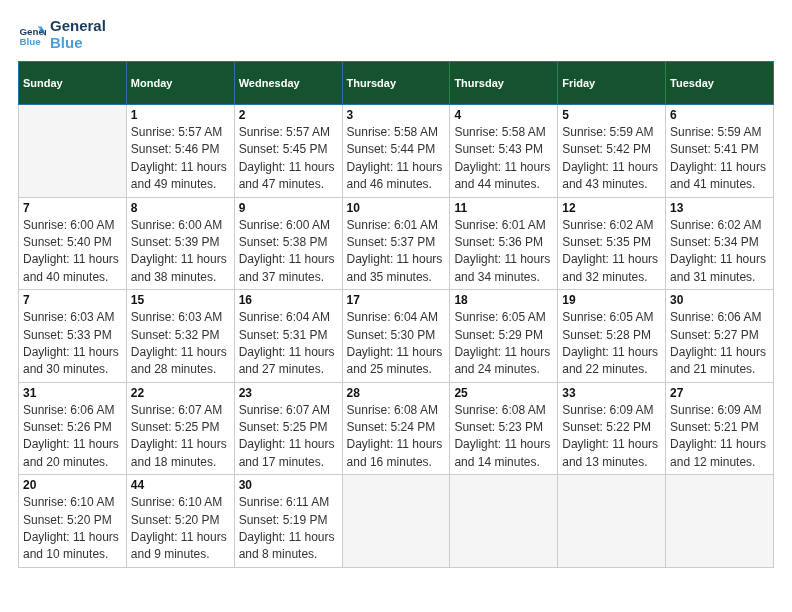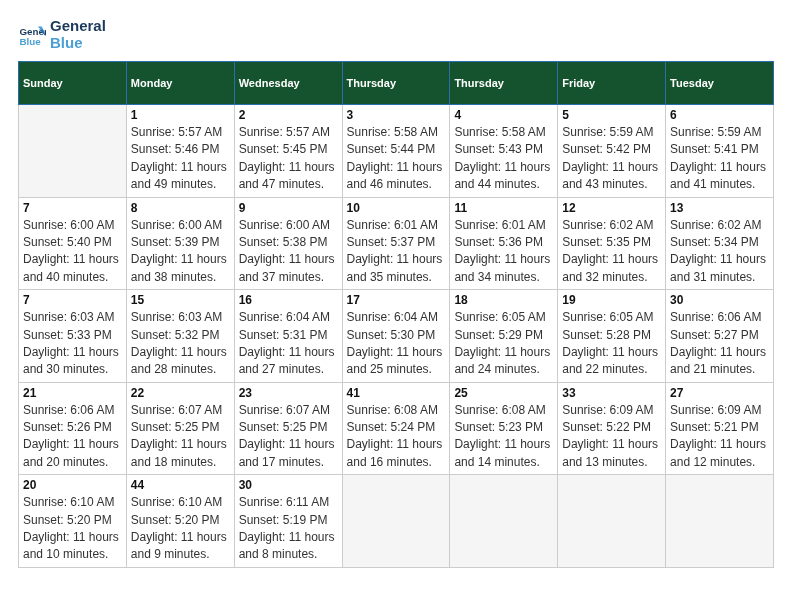--- a/index.html
+++ b/index.html
@@ -202,33 +202,33 @@
             <span class="day-num">19</span>
             <div class="day-info">Sunrise: 6:05 AM<br>Sunset: 5:28 PM<br>Daylight: 11 hours<br>and 22 minutes.</div>
           </td>
           <td>
             <span class="day-num">30</span>
             <div class="day-info">Sunrise: 6:06 AM<br>Sunset: 5:27 PM<br>Daylight: 11 hours<br>and 21 minutes.</div>
           </td>
         </tr>
         <tr>
           <td>
-            <span class="day-num">21</span>
+            <span class="day-num">31</span>
             <div class="day-info">Sunrise: 6:06 AM<br>Sunset: 5:26 PM<br>Daylight: 11 hours<br>and 20 minutes.</div>
           </td>
           <td>
             <span class="day-num">22</span>
             <div class="day-info">Sunrise: 6:07 AM<br>Sunset: 5:25 PM<br>Daylight: 11 hours<br>and 18 minutes.</div>
           </td>
           <td>
             <span class="day-num">23</span>
             <div class="day-info">Sunrise: 6:07 AM<br>Sunset: 5:25 PM<br>Daylight: 11 hours<br>and 17 minutes.</div>
           </td>
           <td>
-            <span class="day-num">41</span>
+            <span class="day-num">28</span>
             <div class="day-info">Sunrise: 6:08 AM<br>Sunset: 5:24 PM<br>Daylight: 11 hours<br>and 16 minutes.</div>
           </td>
           <td>
             <span class="day-num">25</span>
             <div class="day-info">Sunrise: 6:08 AM<br>Sunset: 5:23 PM<br>Daylight: 11 hours<br>and 14 minutes.</div>
           </td>
           <td>
             <span class="day-num">33</span>
             <div class="day-info">Sunrise: 6:09 AM<br>Sunset: 5:22 PM<br>Daylight: 11 hours<br>and 13 minutes.</div>
           </td>

